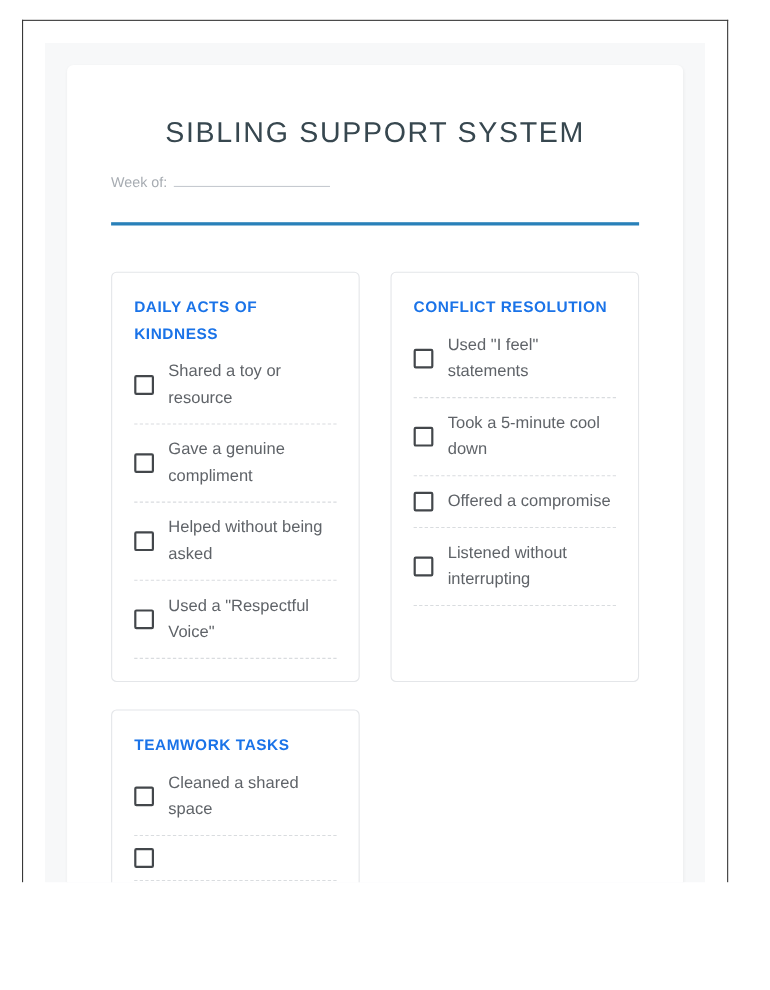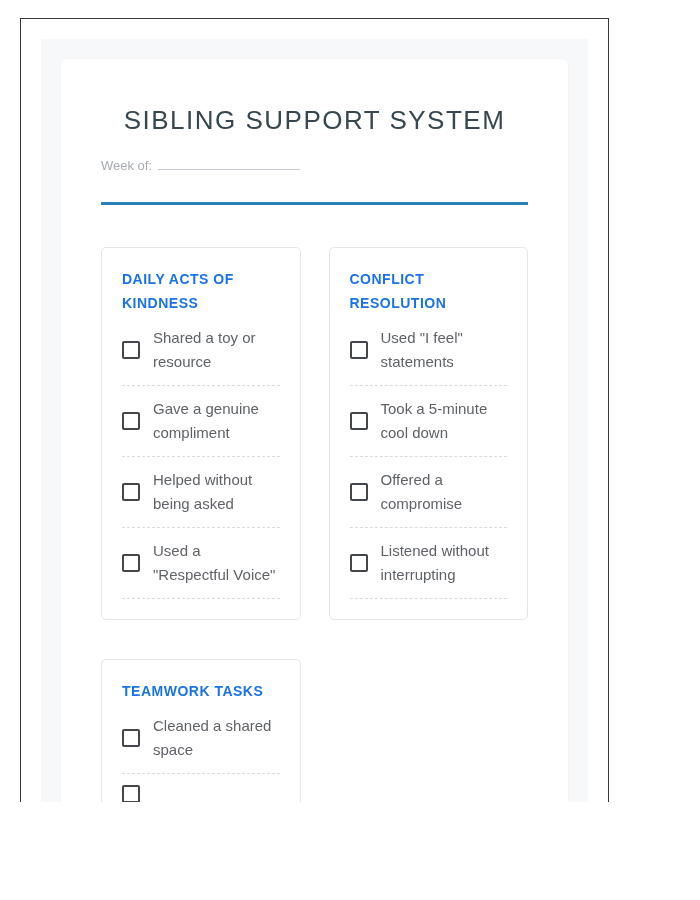--- a/index.html
+++ b/index.html
@@ -5,21 +5,21 @@
   * { margin: 0; padding: 0; box-sizing: border-box; }
   html, body {
     width: 700px; height: 900px;
     background: #ffffff;
     font-family: "Liberation Sans", sans-serif;
     overflow: hidden;
   }
   .frame {
     position: absolute;
     left: 20px; top: 18px;
-    width: 589px; height: 784px;
+    width: 642px; height: 784px;
     border: 1.5px solid #383838;
     border-bottom: none;
     background: #ffffff;
     padding: 20px;
     overflow: hidden;
   }
   .page-bg {
     background: #f7f8f9;
     min-height: 1100px;
     padding: 20px;
@@ -56,21 +56,21 @@
   }
   .divider {
     margin-top: 28px;
     height: 3px;
     background: var(--divider, #2980b9);
   }
   .grid {
     margin-top: 42px;
     display: grid;
     grid-template-columns: 1fr 1fr;
-    gap: 39px 28px;
+    gap: 25px 28px;
   }
   .card {
     background: #ffffff;
     border: 1px solid #e4e6e9;
     border-radius: 5px;
     padding: 19px 20px 20px 20px;
   }
   .card-title {
     font-size: 14px;
     font-weight: 700;

